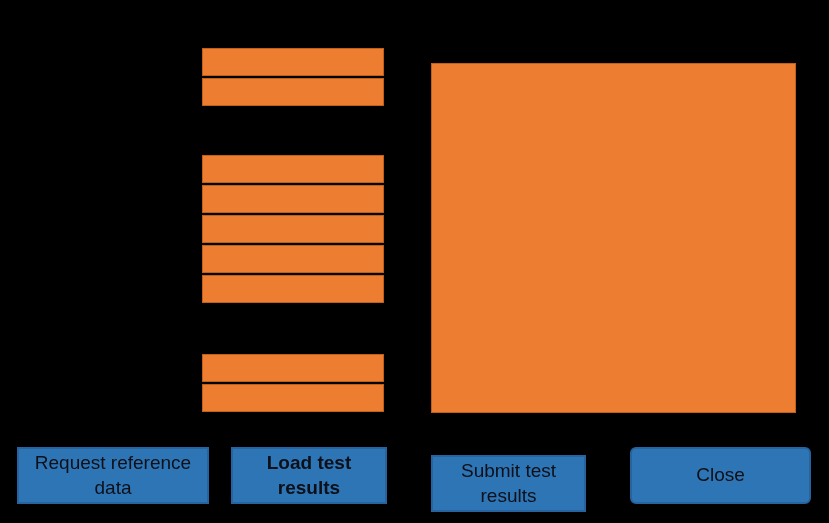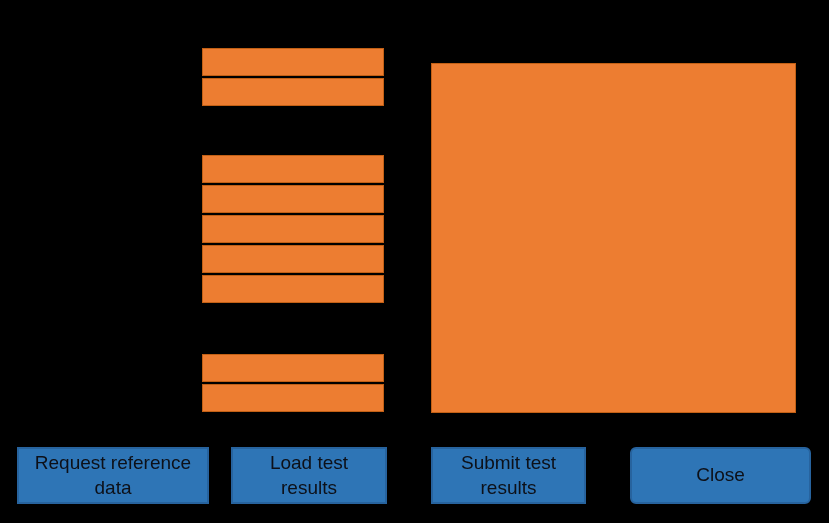--- a/index.html
+++ b/index.html
@@ -54,22 +54,22 @@
     line-height: 1.3;
     text-align: center;
     padding: 0 10px;
     box-sizing: border-box;
     display: flex;
     align-items: center;
     justify-content: center;
     cursor: pointer;
   }
   .b1 { left: 17px;  width: 192px; }
-  .b2 { left: 231px; width: 156px; }
-  .b3 { left: 431px; width: 155px; }
+  .b2 { left: 231px; width: 156px; font-weight: bold; }
+  .b3 { left: 431px; width: 155px; margin-top: 8px; }
   .b4 { left: 630px; width: 181px; border-radius: 6px; }
 </style>
 </head>
 <body>
 
 <div class="canvas">
 
   <div class="field-group g-top">
       <div class="field-row"></div>
       <div class="field-row"></div>

